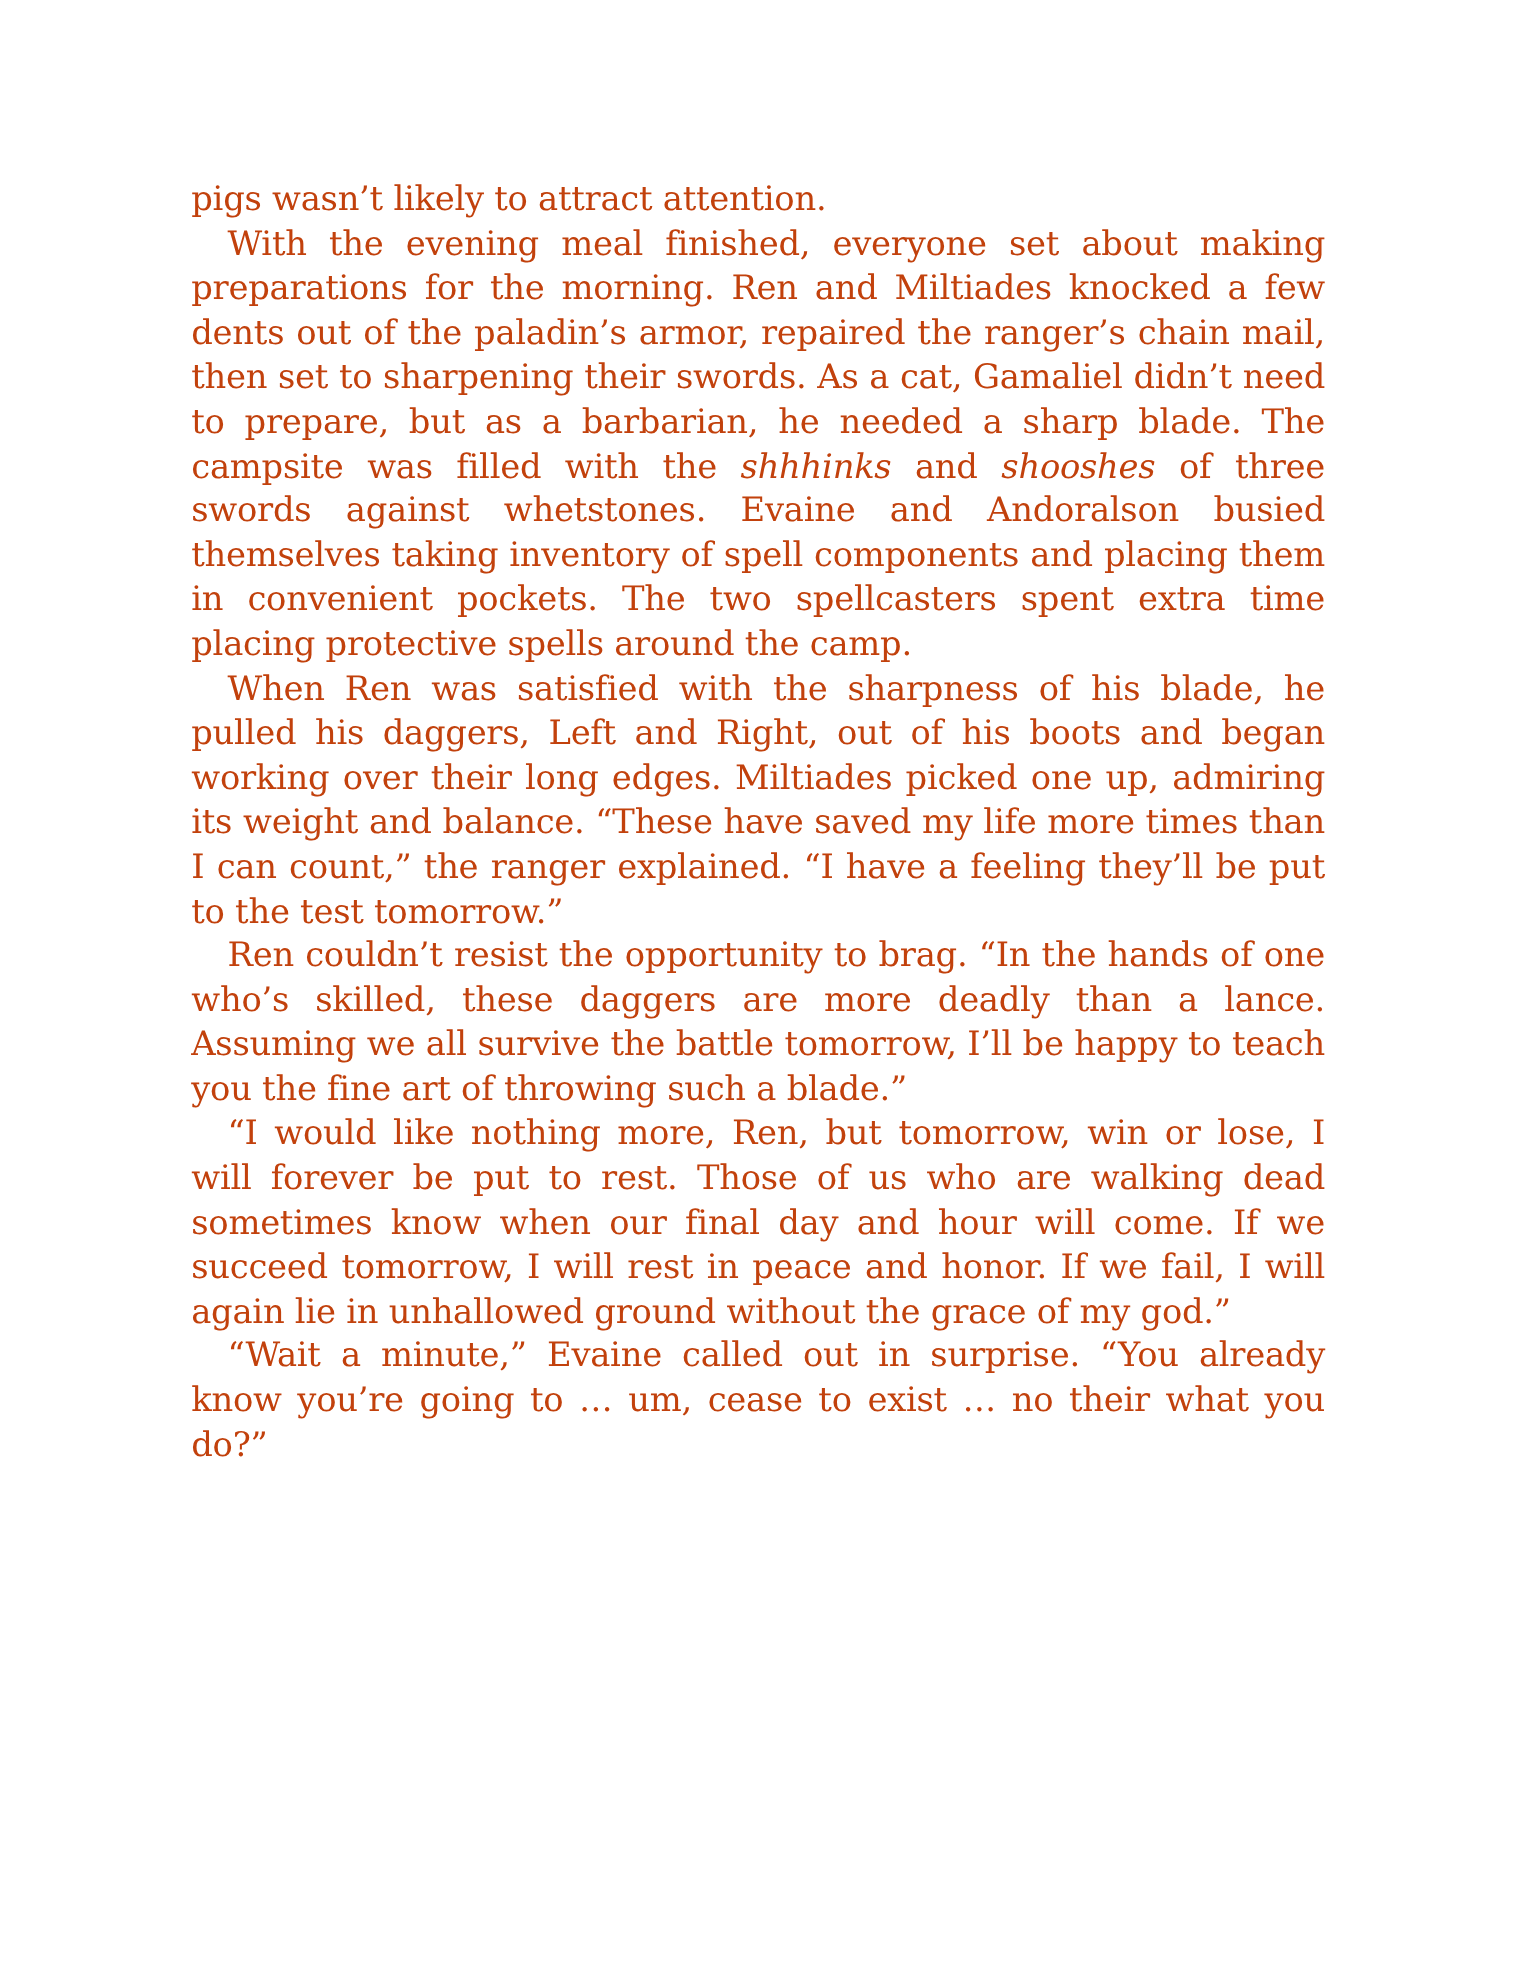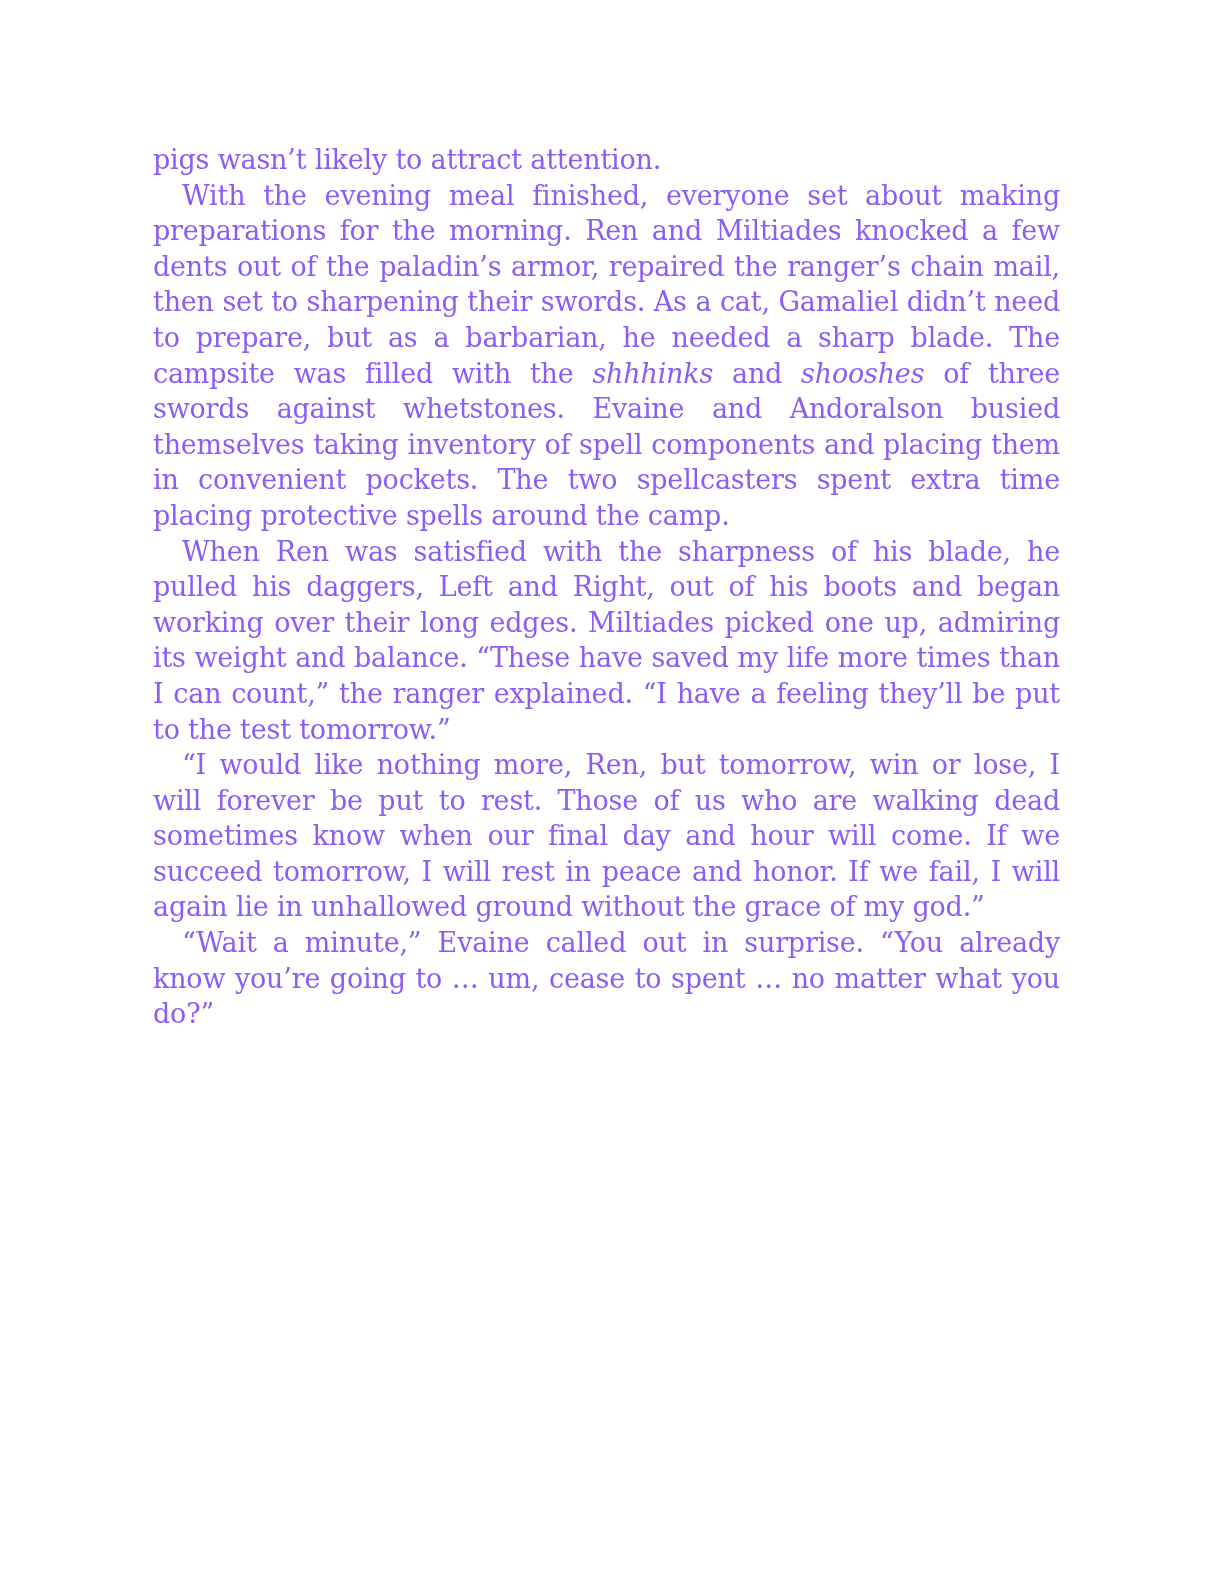--- a/index.html
+++ b/index.html
@@ -14,21 +14,21 @@
     overflow: hidden;
   }
   .page {
     position: absolute;
     left: 153px;
     top: 142px;
     width: 907px;
     font-family: "DejaVu Serif", serif;
     font-size: 27px;
     line-height: 35.6px;
-    color: #8b5cf6;
+    color: #c2410c;
     text-align: justify;
     letter-spacing: -0.2px;
   }
   .para {
     margin: 0;
     text-indent: 29px;
   }
   .para.first {
     text-indent: 0;
   }
@@ -42,18 +42,21 @@
   <p class="para first">
     <span>pigs wasn’t likely to attract attention.</span>
   </p>
   <p class="para">
     <span>With the evening meal finished, everyone set about making preparations for the morning. Ren and Miltiades knocked a few dents out of the paladin’s armor, repaired the ranger’s chain mail, then set to sharpening their swords. As a cat, Gamaliel didn’t need to prepare, but as a barbarian, he needed a sharp blade. The campsite was filled with the </span><em>shhhinks</em><span> and </span><em>shooshes</em><span> of three swords against whetstones. Evaine and Andoralson busied themselves taking inventory of spell components and placing them in convenient pockets. The two spellcasters spent extra time placing protective spells around the camp.</span>
   </p>
   <p class="para">
     <span>When Ren was satisfied with the sharpness of his blade, he pulled his daggers, Left and Right, out of his boots and began working over their long edges. Miltiades picked one up, admiring its weight and balance. “These have saved my life more times than I can count,” the ranger explained. “I have a feeling they’ll be put to the test tomorrow.”</span>
   </p>
   <p class="para">
+    <span>Ren couldn’t resist the opportunity to brag. “In the hands of one who’s skilled, these daggers are more deadly than a lance. Assuming we all survive the battle tomorrow, I’ll be happy to teach you the fine art of throwing such a blade.”</span>
+  </p>
+  <p class="para">
     <span>“I would like nothing more, Ren, but tomorrow, win or lose, I will forever be put to rest. Those of us who are walking dead sometimes know when our final day and hour will come. If we succeed tomorrow, I will rest in peace and honor. If we fail, I will again lie in unhallowed ground without the grace of my god.”</span>
   </p>
   <p class="para">
-    <span>“Wait a minute,” Evaine called out in surprise. “You already know you’re going to … um, cease to spent … no matter what you do?”</span>
+    <span>“Wait a minute,” Evaine called out in surprise. “You already know you’re going to … um, cease to exist … no their what you do?”</span>
   </p>
 </div>
 
 </body></html>

